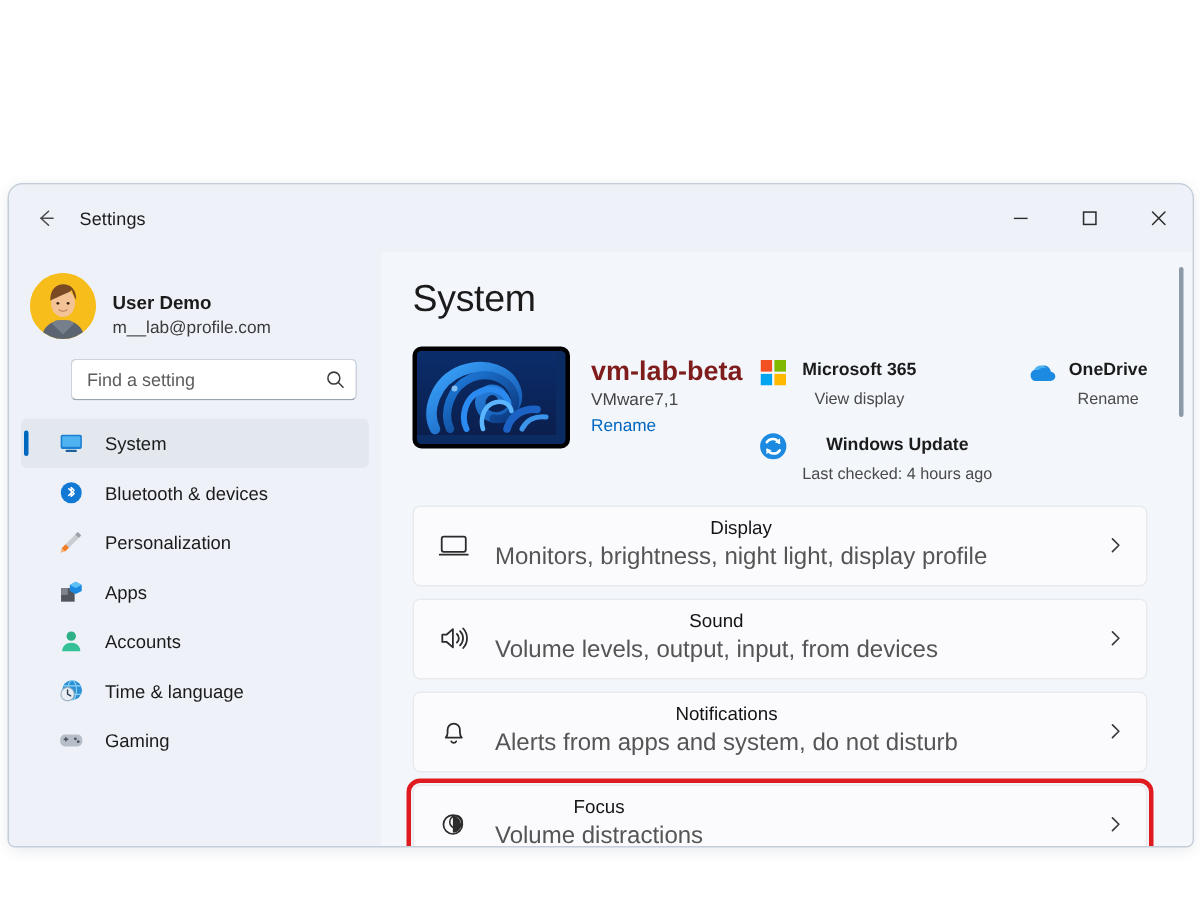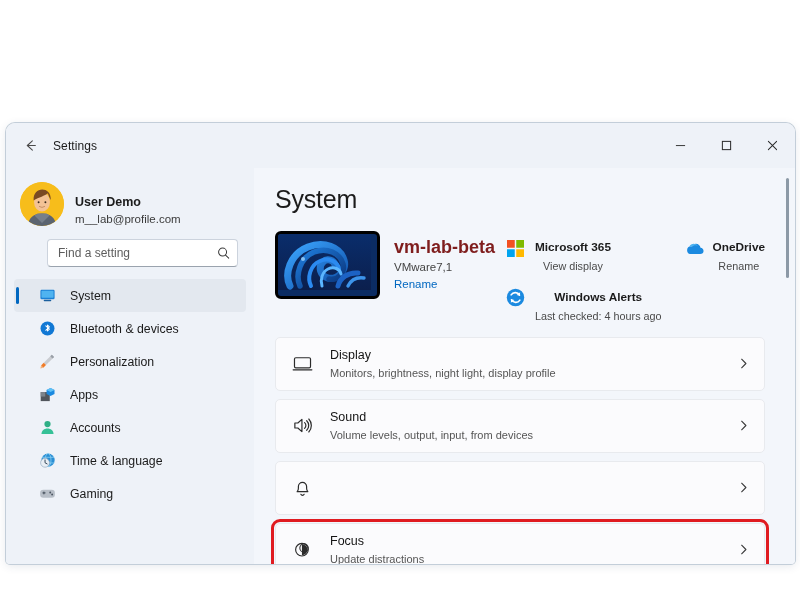--- a/index.html
+++ b/index.html
@@ -253,23 +253,23 @@
     margin-bottom: 8px;
     box-sizing: border-box;
   }
   .card-ico {
     width: 24px; height: 24px;
     flex: 0 0 24px;
     display: flex; align-items: center; justify-content: center;
     color: #2b2b2b;
   }
   .card-ico svg { display:block; }
-  .card-txt { margin-left: 16px; line-height: 1.3; }
+  .card-txt { margin-left: 16px; line-height: 1.3; text-align: center; }
   .card-title { font-size: 12.5px; color: #141414; }
-  .card-sub { font-size: 11px; color: #555; margin-top: 2px; }
+  .card-sub { font-size: 16px; color: #555; margin-top: 2px; }
   .chev {
     margin-left: auto;
     display: flex;
     align-items: center;
     color: #444;
   }
   .card.highlight {
     outline: 3px solid #e01b20;
     outline-offset: 1px;
   }
@@ -518,21 +518,21 @@
               <span class="tile-ico">
                 <svg width="19" height="19" viewBox="0 0 20 20">
                   <circle cx="10" cy="10" r="9.2" fill="#1b8ae0"></circle>
                   <path d="M14.2 7.6 A5.1 5.1 0 0 0 5.4 7.2" fill="none" stroke="#fff" stroke-width="1.7" stroke-linecap="round"></path>
                   <path d="M5.8 12.4 A5.1 5.1 0 0 0 14.6 12.8" fill="none" stroke="#fff" stroke-width="1.7" stroke-linecap="round"></path>
                   <path d="M14.9 4.4 L14.6 8.1 L11.1 7.3 z" fill="#fff"></path>
                   <path d="M5.1 15.6 L5.4 11.9 L8.9 12.7 z" fill="#fff"></path>
                 </svg>
               </span>
               <span class="tile-txt">
-                <span class="tile-title">Windows Alerts</span>
+                <span class="tile-title">Windows Update</span>
                 <span class="tile-sub" style="display:block">Last checked: 4 hours ago</span>
               </span>
             </div>
 
           </div>
         </div>
 
         <div class="cards">
 
           <div class="card">
@@ -573,38 +573,42 @@
             </span>
           </div>
 
           <div class="card">
             <span class="card-ico">
               <svg width="21" height="21" viewBox="0 0 22 22" fill="none" stroke="#2b2b2b" stroke-width="1.25">
                 <path d="M5.4 15.4 c1.1-1.1 1.3-2.2 1.3-3.6 V10 a4.3 4.3 0 0 1 8.6 0 v1.8 c0 1.4 .2 2.5 1.3 3.6 z" stroke-linejoin="round"></path>
                 <path d="M9.3 18.1 a1.9 1.9 0 0 0 3.4 0" stroke-linecap="round"></path>
               </svg>
             </span>
+            <span class="card-txt">
+              <span class="card-title" style="display:block">Notifications</span>
+              <span class="card-sub" style="display:block">Alerts from apps and system, do not disturb</span>
+            </span>
             <span class="chev">
               <svg width="13" height="13" viewBox="0 0 14 14" fill="none" stroke="#3a3a3a" stroke-width="1.2">
                   <path d="M5 2.4 L9.6 7 L5 11.6" stroke-linecap="round" stroke-linejoin="round"></path>
                 </svg>
             </span>
           </div>
 
           <div class="card highlight">
             <span class="card-ico">
               <svg width="21" height="21" viewBox="0 0 22 22">
                 <circle cx="10.4" cy="11.2" r="6.6" fill="none" stroke="#2b2b2b" stroke-width="1.2"></circle>
                 <path d="M10.4 5.4 a5.8 5.8 0 0 1 0 11.6 z" fill="#2b2b2b"></path>
                 <circle cx="12.6" cy="9.4" r="4.4" fill="none" stroke="#2b2b2b" stroke-width="1.1"></circle>
               </svg>
             </span>
             <span class="card-txt">
               <span class="card-title" style="display:block">Focus</span>
-              <span class="card-sub" style="display:block">Update distractions</span>
+              <span class="card-sub" style="display:block">Volume distractions</span>
             </span>
             <span class="chev">
               <svg width="13" height="13" viewBox="0 0 14 14" fill="none" stroke="#3a3a3a" stroke-width="1.2">
                   <path d="M5 2.4 L9.6 7 L5 11.6" stroke-linecap="round" stroke-linejoin="round"></path>
                 </svg>
             </span>
           </div>
 
         </div>
 

